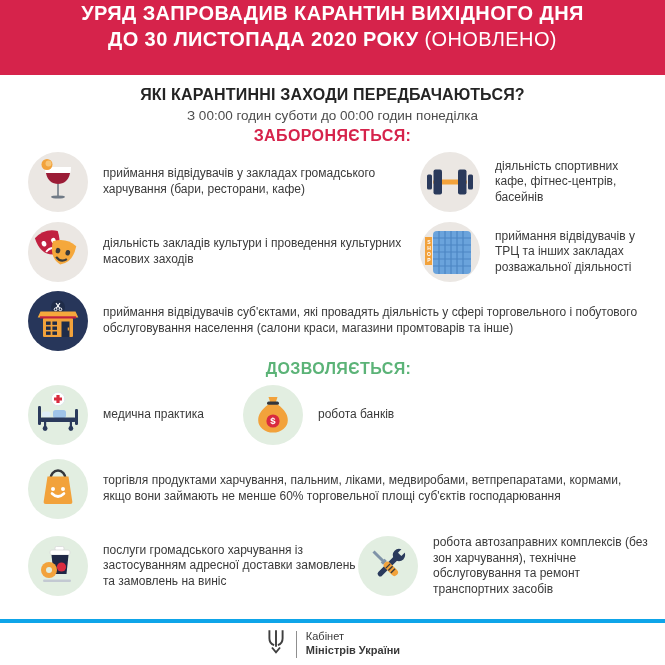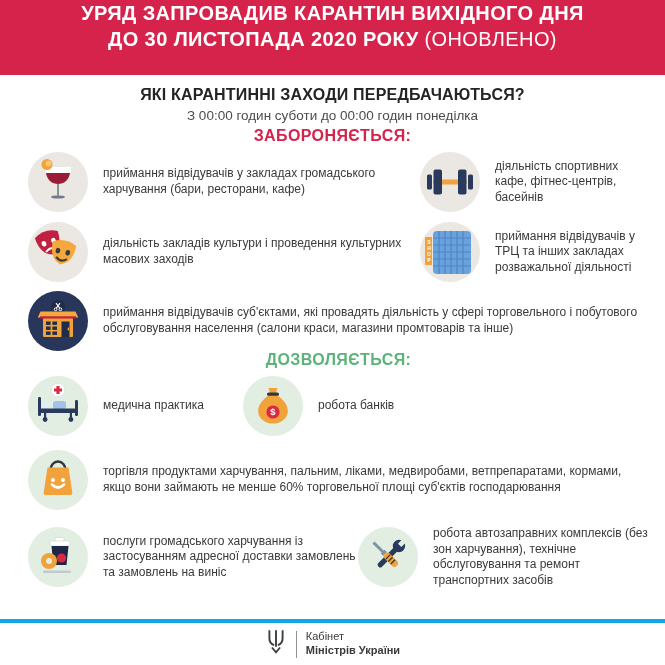--- a/index.html
+++ b/index.html
@@ -19,21 +19,21 @@
     height:75px; box-sizing:border-box; 
   }
   .banner-line { font-weight:bold; font-size:20px; line-height:26px; letter-spacing:.4px; }
   .banner-updated { font-weight:400; }
 
   
   .question { text-align:center; font-weight:bold; font-size:16px; color:#242424; margin-top:11px; letter-spacing:.2px; }
   .timeframe { text-align:center; font-size:13.5px; color:#4c4c4c; margin-top:4px; }
   .section-heading { text-align:center; font-weight:bold; font-size:16px; letter-spacing:.4px; }
   .heading-prohibited { color:#d6234b; margin-top:4px; }
-  .heading-allowed { color:#5bb377; margin-top:0; }
+  .heading-allowed { color:#5bb377; margin-top:9px; }
 
   
   .content { padding:0 16px 0 28px; }
   .row { display:flex; align-items:center; }
   .item { display:flex; align-items:center; gap:15px; }
   .item-text { font-size:12px; line-height:1.3; color:#3a3a3a; }
   .col-left  { width:392px; flex:0 0 392px; }
   .col-right { flex:1; }
   .a-col1 { width:215px; flex:0 0 215px; }
   .a-col2 { width:190px; flex:0 0 190px; }

